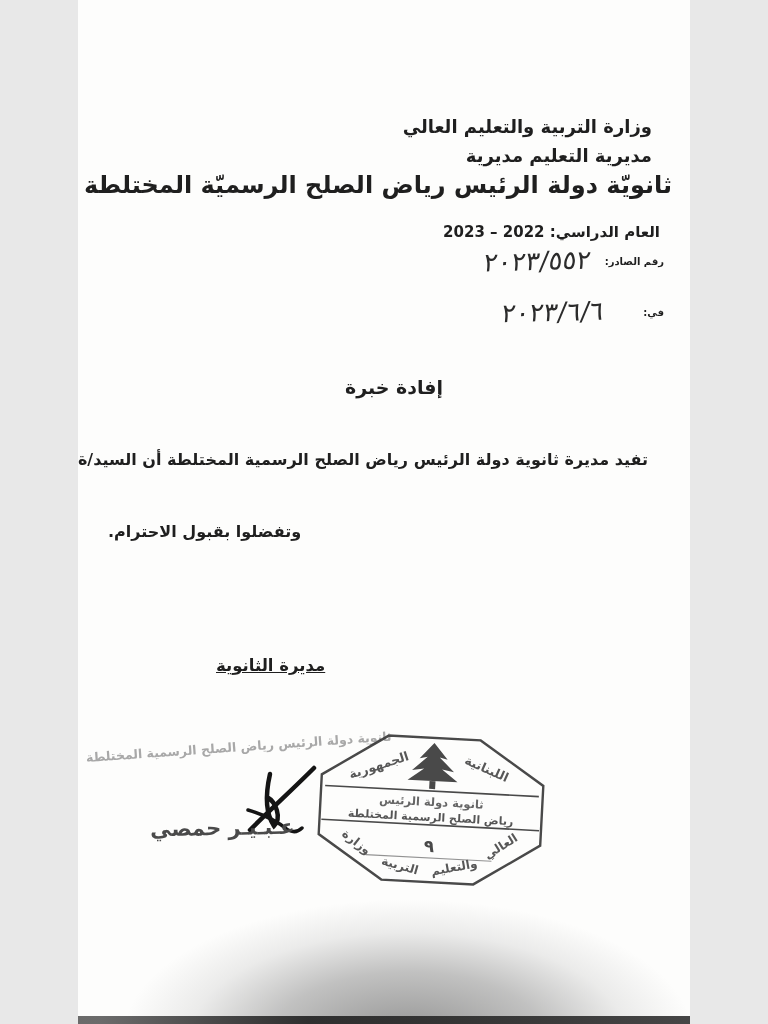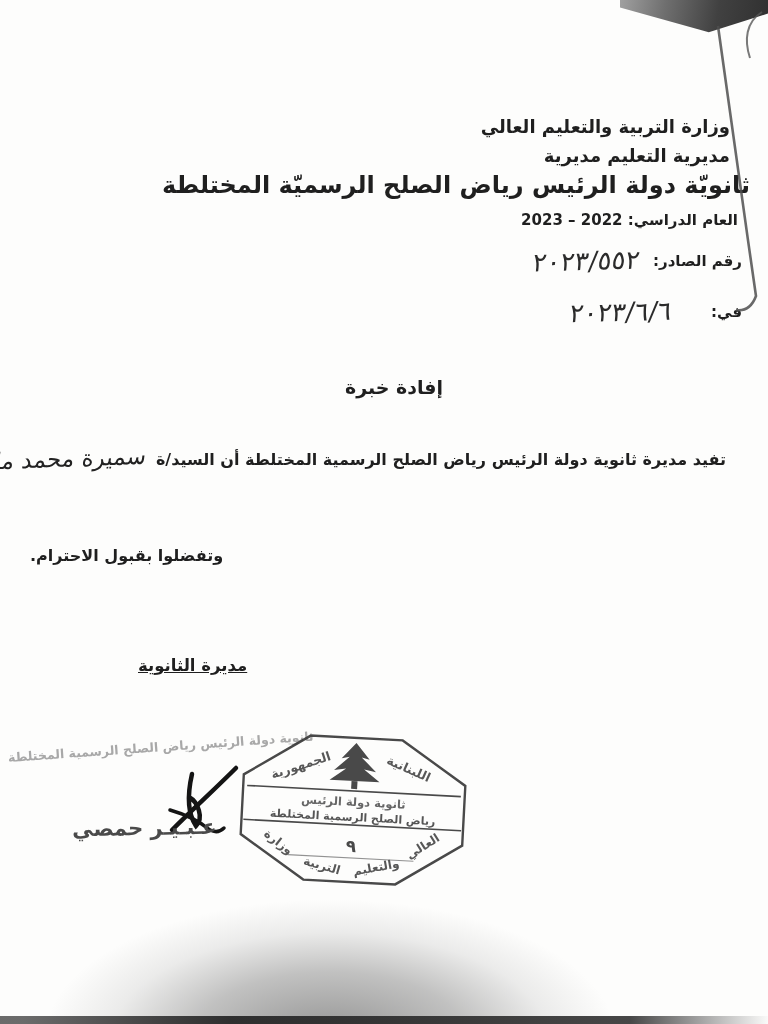--- a/index.html
+++ b/index.html
@@ -1,41 +1,41 @@
 <!DOCTYPE html>
 <html dir="rtl" lang="ar"><head>
 <meta charset="utf-8">
 <style>
   html,body{margin:0;padding:0;background:#e8e8e8;}
-  .page{position:relative;width:768px;height:1024px;background:#fdfdfc;overflow:hidden;
+  .page{position:relative;width:612px;height:1024px;background:#fdfdfc;overflow:hidden;
         font-family:"DejaVu Sans", sans-serif;direction:rtl;color:#1f1f1f;margin:0 auto;}
 
   
   .letterhead{position:absolute;top:112px;right:38px;text-align:right;}
   .lh-line{font-size:18px;font-weight:bold;line-height:29px;white-space:nowrap;}
   .lh-school{font-size:24px;font-weight:bold;line-height:30px;margin-left:-90px;margin-right:-20px;white-space:nowrap;}
-  .lh-year{font-size:15px;font-weight:bold;line-height:24px;margin-top:8px;margin-right:-8px;white-space:nowrap;}
+  .lh-year{font-size:15px;font-weight:bold;line-height:24px;margin-top:20px;margin-right:-8px;white-space:nowrap;}
 
   .num-row{position:absolute;right:26px;display:flex;align-items:center;direction:rtl;}
   .row-issue{top:246px;gap:14px;}
   .row-date{top:297px;gap:40px;}
-  .num-label{font-size:15px;font-weight:bold;white-space:nowrap;}
+  .num-label{font-size:10px;font-weight:bold;white-space:nowrap;}
   .handwritten{color:#2b2b2b;}
   .hw-num{font-size:26px;letter-spacing:3px;transform:skewX(-8deg) rotate(-1.5deg);display:inline-block;}
 
   .doc-title{position:absolute;top:376px;left:0;right:0;text-align:center;font-size:19px;
              font-weight:bold;transform:translateX(10px);}
 
   .body-line1{position:absolute;top:446px;right:42px;left:14px;display:flex;align-items:center;
               gap:10px;direction:rtl;}
   .body-intro{font-size:16px;font-weight:bold;white-space:nowrap;}
   .hw-name{font-size:23px;letter-spacing:1px;transform:skewX(-9deg) rotate(-2deg);display:inline-block;
            white-space:nowrap;color:#222;}
   .body-line2{position:absolute;top:497px;right:28px;font-size:16px;font-weight:bold;white-space:nowrap;}
-  .closing{position:absolute;top:546px;left:30px;font-size:16px;font-weight:bold;white-space:nowrap;}
+  .closing{position:absolute;top:522px;left:30px;font-size:16px;font-weight:bold;white-space:nowrap;}
   .role{position:absolute;top:656px;left:138px;font-size:16.5px;font-weight:bold;white-space:nowrap;text-decoration:underline;}
 
   .faint-stamp-line{position:absolute;top:750px;left:8px;font-size:12.5px;color:#a8a8a8;
                     white-space:nowrap;transform:rotate(-4deg);transform-origin:left center;
                     letter-spacing:1px;font-weight:bold;}
   .sig-svg{position:absolute;left:140px;top:762px;}
   .sig-name{position:absolute;left:72px;top:816px;font-size:21px;color:#4a4a4a;letter-spacing:3px;
             transform:rotate(-1deg);white-space:nowrap;font-weight:bold;}
 
   .stamp{position:absolute;left:228px;top:728px;width:250px;height:164px;transform:rotate(3deg);opacity:.92;}

